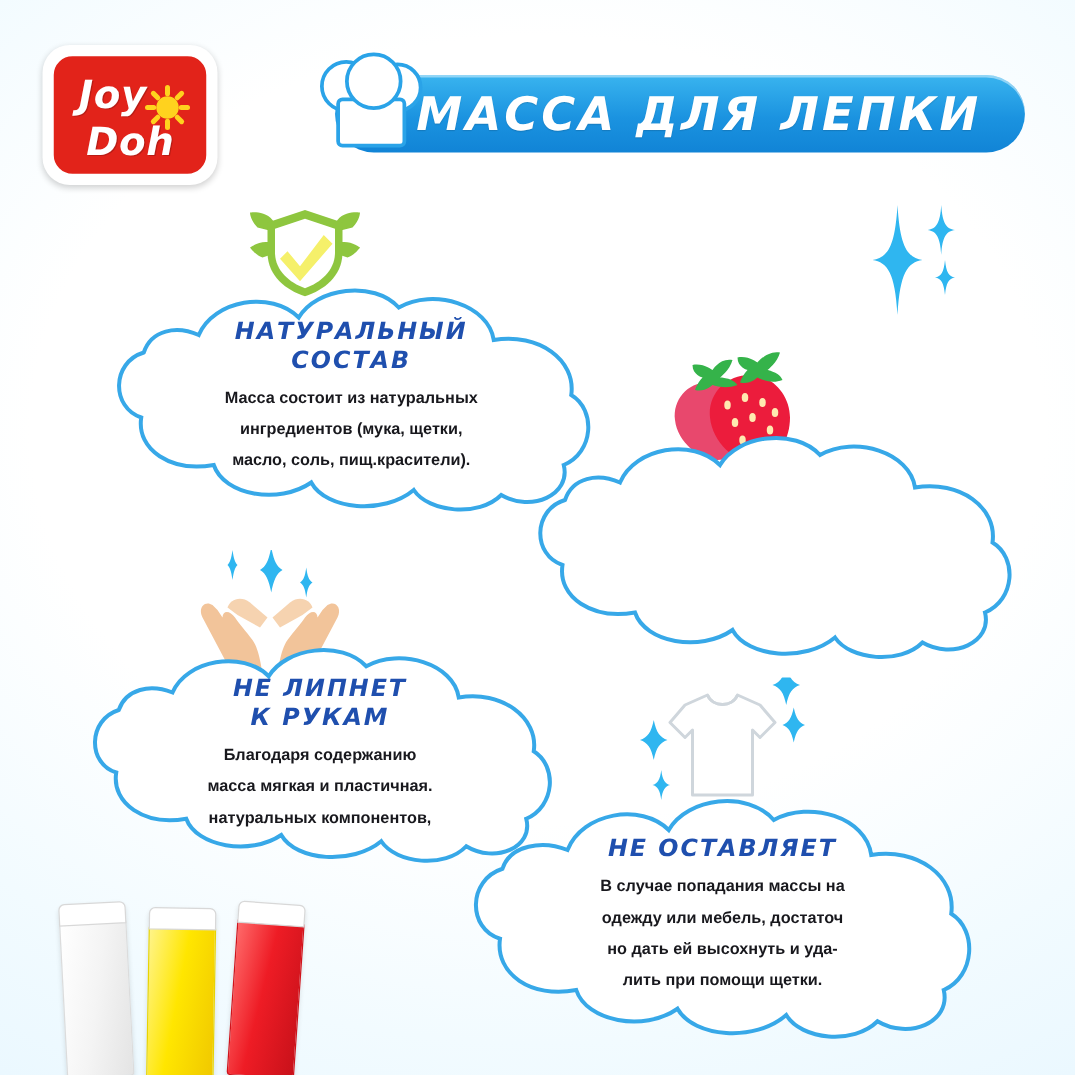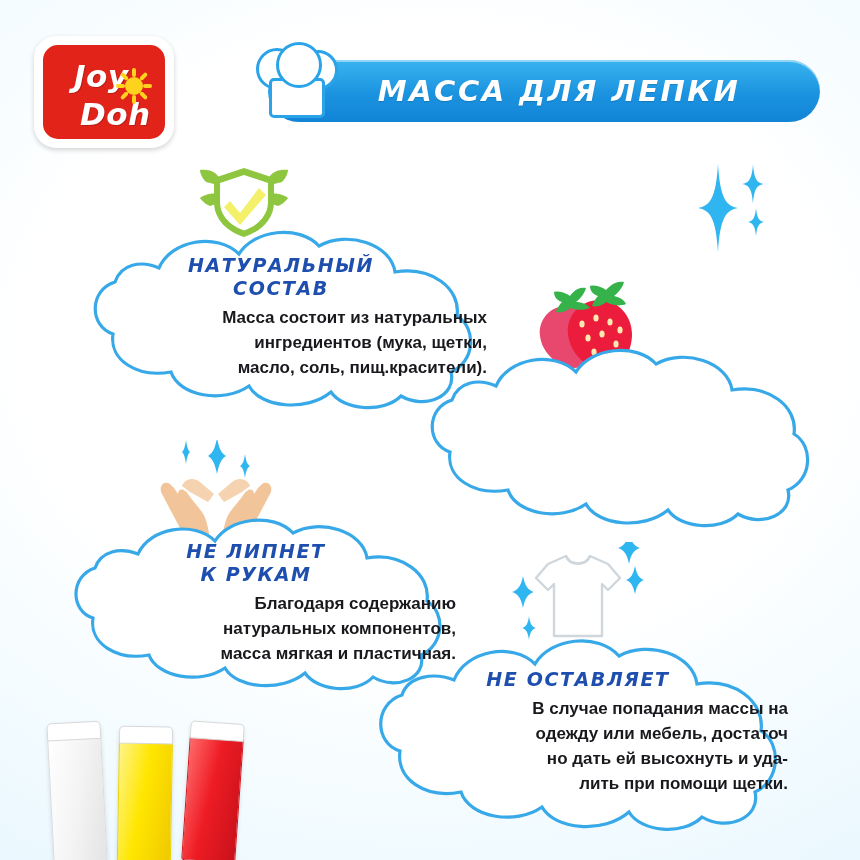--- a/index.html
+++ b/index.html
@@ -43,21 +43,21 @@
     top: 7px;
     right: 7px;
     bottom: 7px;
     background: #e2231a;
     border-radius: 17px;
     border: 2px solid #ffffff;
     overflow: hidden;
   }
   .logo-text {
     position: absolute;
-    left: 17px; right: 0;
+    left: 6px; right: 0;
     top: 12px;
     color: #ffffff;
     font-family: "DejaVu Sans", sans-serif;
     font-weight: bold;
     font-size: 31px;
     font-style: italic;
     letter-spacing: 0.5px;
     text-align: left;
     padding-left: 14px;
     line-height: 38px;
@@ -101,21 +101,21 @@
   .banner-title {
     position: absolute;
     left: 0; right: 0; top: 0; bottom: 0;
     display: flex;
     align-items: center;
     justify-content: center;
     color: #ffffff;
     font-family: "DejaVu Sans", sans-serif;
     font-weight: bold;
     font-style: italic;
-    font-size: 29px;
+    font-size: 37px;
     letter-spacing: 2.5px;
     text-transform: uppercase;
     padding-left: 30px;
     text-shadow: 0 1px 1px rgba(0,0,0,0.15);
   }
   .chef-hat {
     position: absolute;
     left: 252px;
     top: 44px;
     width: 84px;
@@ -161,23 +161,22 @@
     font-size: 19px;
     letter-spacing: 1.6px;
     text-transform: uppercase;
     line-height: 23px;
     margin-bottom: 5px;
   }
   .cloud-body {
     color: #18181d;
     font-family: "Liberation Sans", sans-serif;
     font-weight: bold;
-    font-size: 17px;
+    font-size: 13px;
     line-height: 25px;
-    text-align: right;
   }
 
   
   .icon-box { position: absolute; }
 
   
   .pack {
     position: absolute;
     width: 54px;
     height: 140px;
@@ -324,22 +323,22 @@
                C300 179 261 175 249 157 C226 176 181 173 169 152 C144 169 101 161 93 139
                C60 145 33 127 37 102 C14 95 14 60 39 52 C45 35 64 31 82 38 Z" fill="#ffffff" stroke="#37a8e8" stroke-width="3.2"></path>
     </svg>
     <div class="content" style="top:24px;">
       <div class="cloud-title">
         <div>НЕ ЛИПНЕТ</div>
         <div>К РУКАМ</div>
       </div>
       <div class="cloud-body">
         <div>Благодаря содержанию</div>
+        <div>масса мягкая и пластичная.</div>
         <div>натуральных компонентов,</div>
-        <div>масса мягкая и пластичная.</div>
       </div>
     </div>
   </div>
 
   <div class="icon-box" style="left:500px; top:542px; width:156px; height:112px;">
     <svg width="156" height="112" viewBox="0 0 156 112">
       <path d="M48 22 L66 14 C70 24 86 24 90 14 L108 22 L120 36 L108 48 L102 42 L102 94 L54 94 L54 42 L48 48 L36 36 Z" fill="#ffffff" stroke="#cfd6dc" stroke-width="2.4" stroke-linejoin="round"></path>
       <path d="M66 14 C70 24 86 24 90 14" fill="none" stroke="#cfd6dc" stroke-width="2.4"></path>
       <path d="M118 6 C124 4 127 0 129 -10 C131 0 134 4 140 6 C134 8 131 12 129 22 C127 12 124 8 118 6 Z" fill="#2fb6f0"></path>
       <path d="M126 38 C131 36 133 33 135 24 C137 33 139 36 144 38 C139 40 137 43 135 52 C133 43 131 40 126 38 Z" fill="#2fb6f0"></path>

